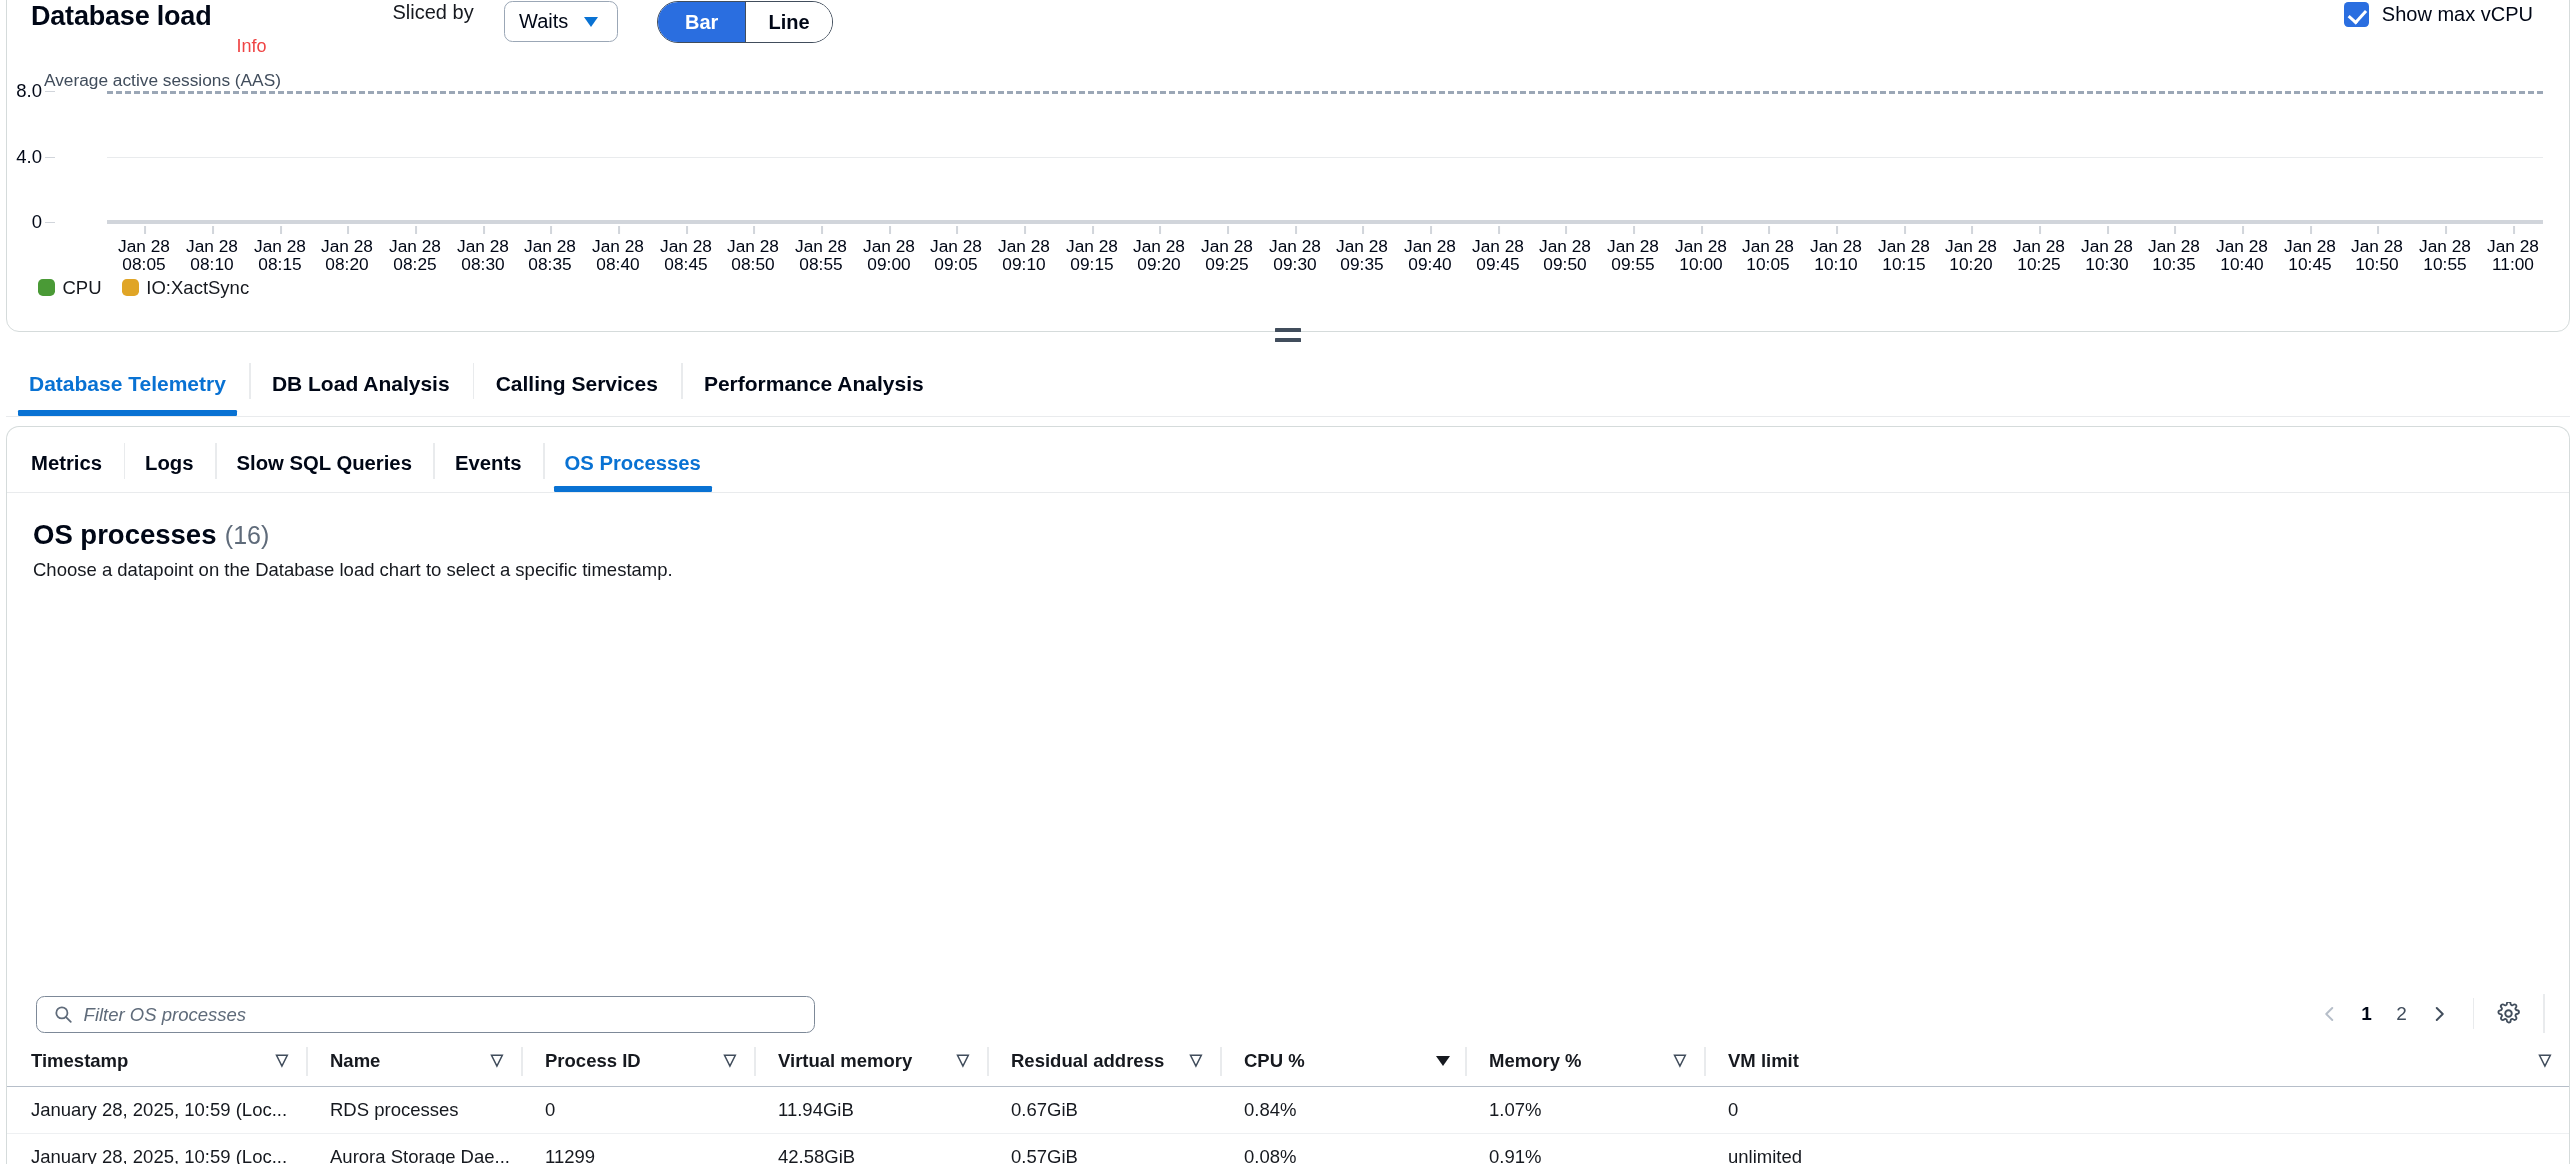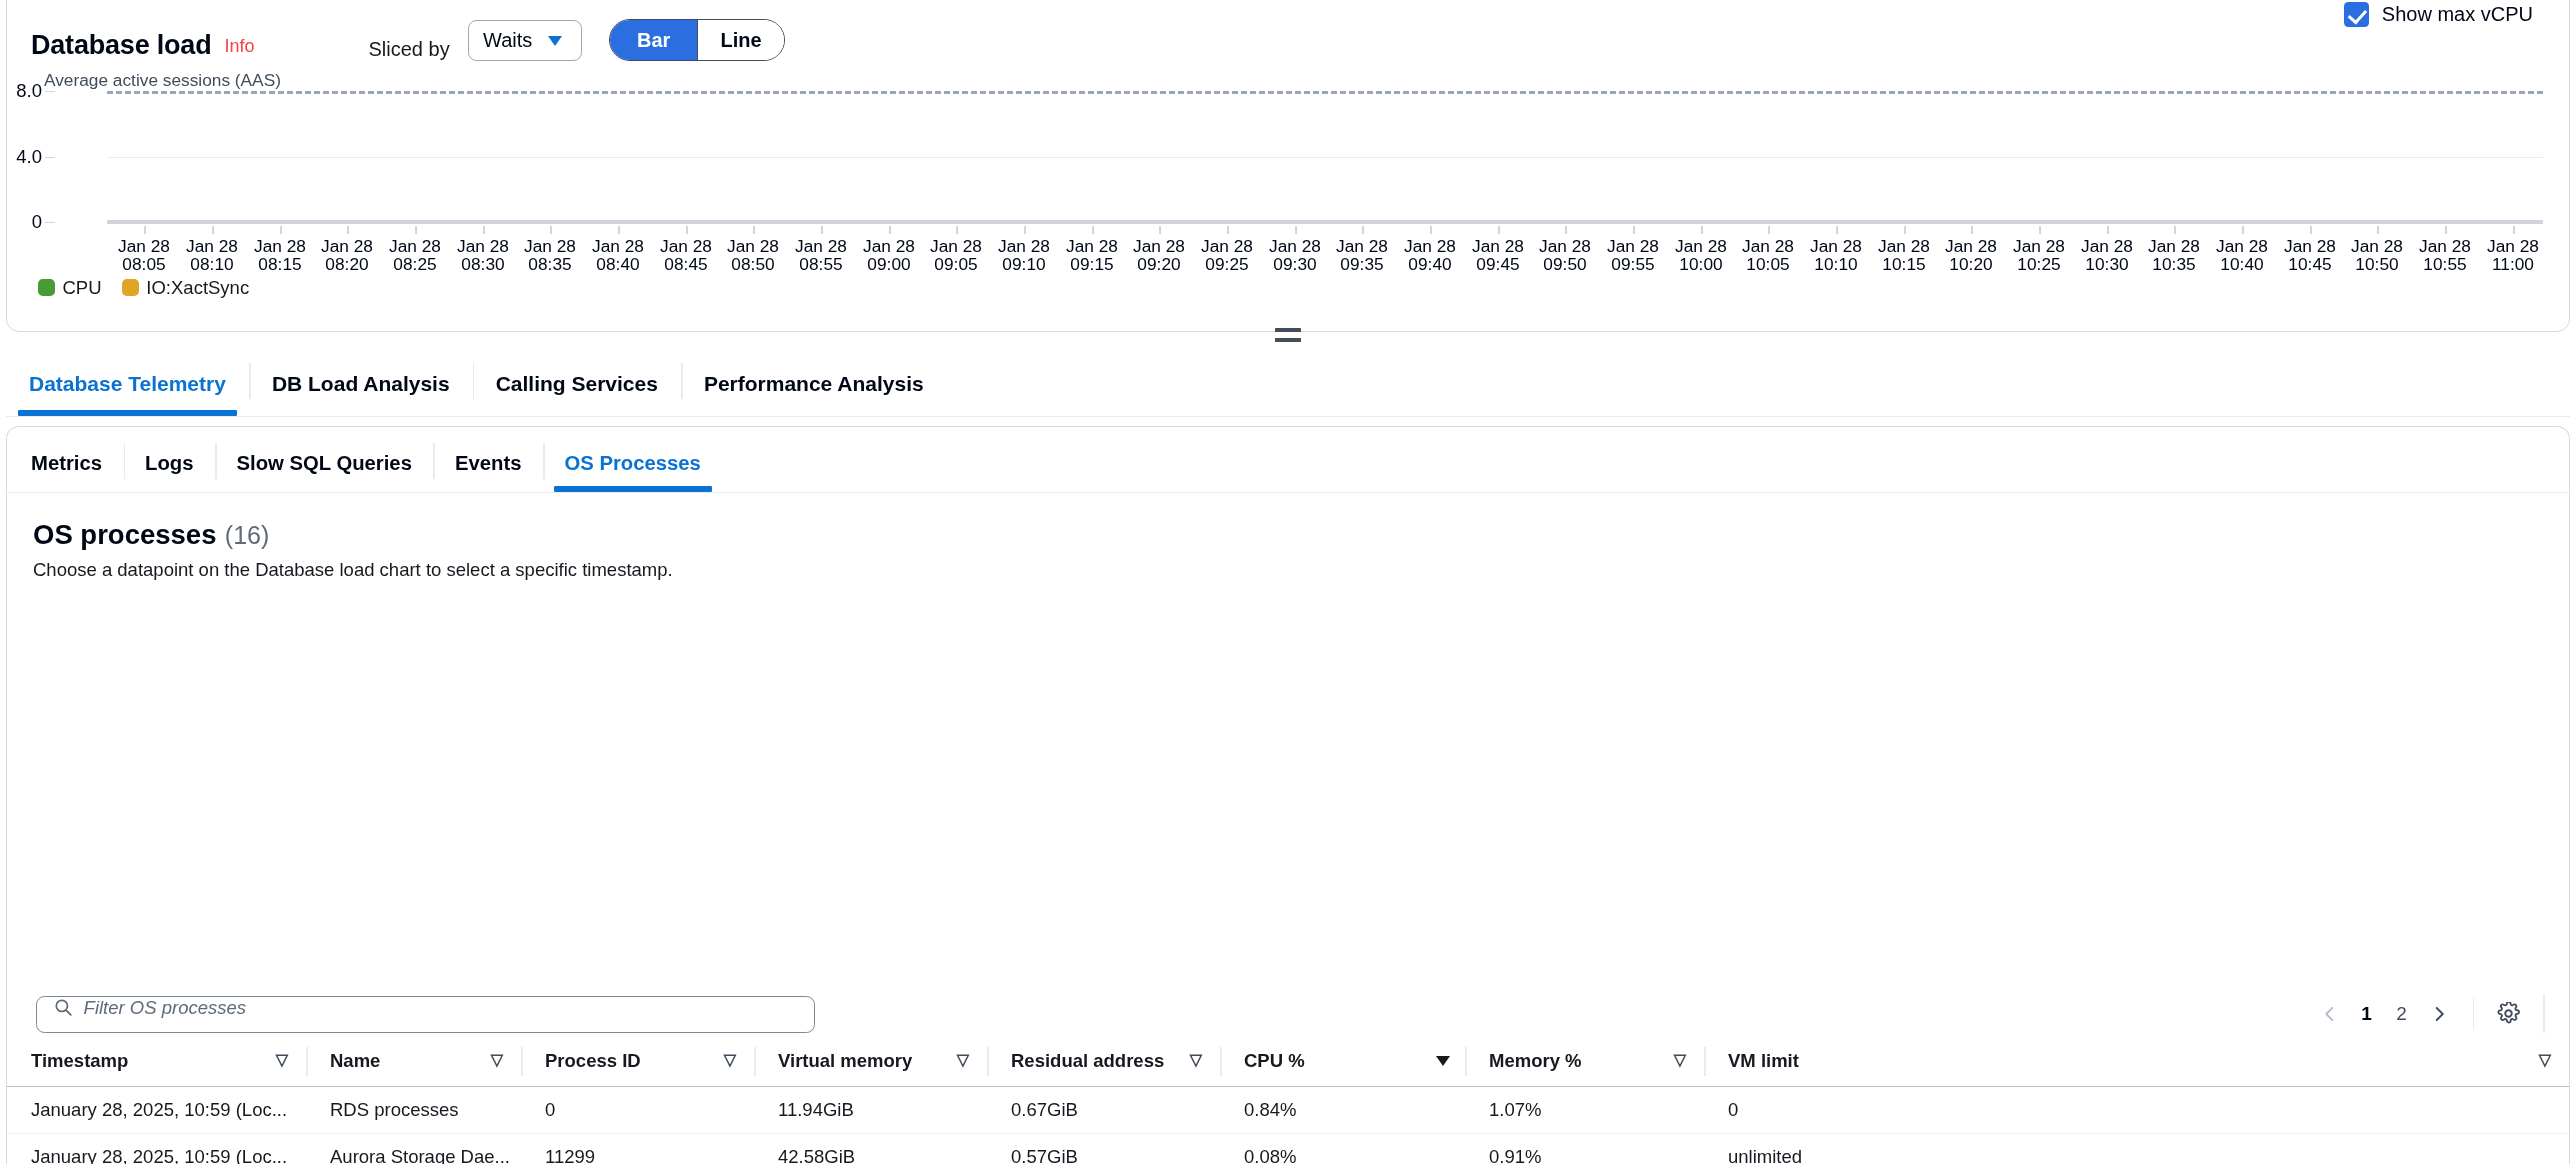--- a/index.html
+++ b/index.html
@@ -25,21 +25,21 @@
     position: absolute;
     left: 6px; top: -15.5px;
     width: 2564px; height: 347px;
     border-bottom-left-radius: 13px;
     border-bottom-right-radius: 13px;
   }
   .chart-header {
     position: absolute;
     left: 0; top: 15.5px;
     width: 100%; height: 60px;
-    display: flex; align-items: flex-end;
+    display: flex; align-items: flex-start; gap: 12px;
   }
   .chart-title {
     margin-left: 24px;
     font-size: 27px;
     font-weight: 700;
     letter-spacing: -0.2px;
     color: #000716;
   }
   .info-link {
     margin-left: 13px;
@@ -288,21 +288,21 @@
     font-size: 18.5px;
     color: #16191f;
   }
 
   .filter-input {
     position: absolute;
     left: 29px; top: 569px;
     width: 779px; height: 37px;
     border: 1.8px solid #7d8998;
     border-radius: 8.4px;
-    display: flex; align-items: flex-start;
+    display: flex; align-items: center;
     gap: 10.8px;
     padding: 0 15.5px;
     background: #fff;
     cursor: text;
   }
   .filter-input .ph {
     font-size: 18.5px;
     color: #5f6b7a;
     font-style: italic;
   }

